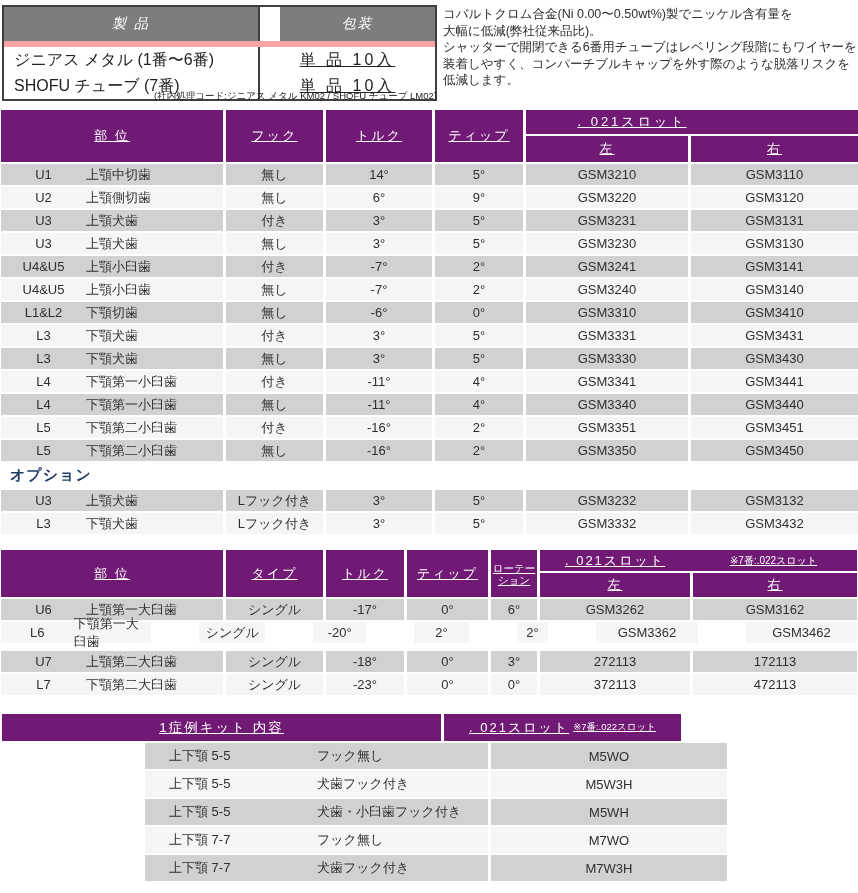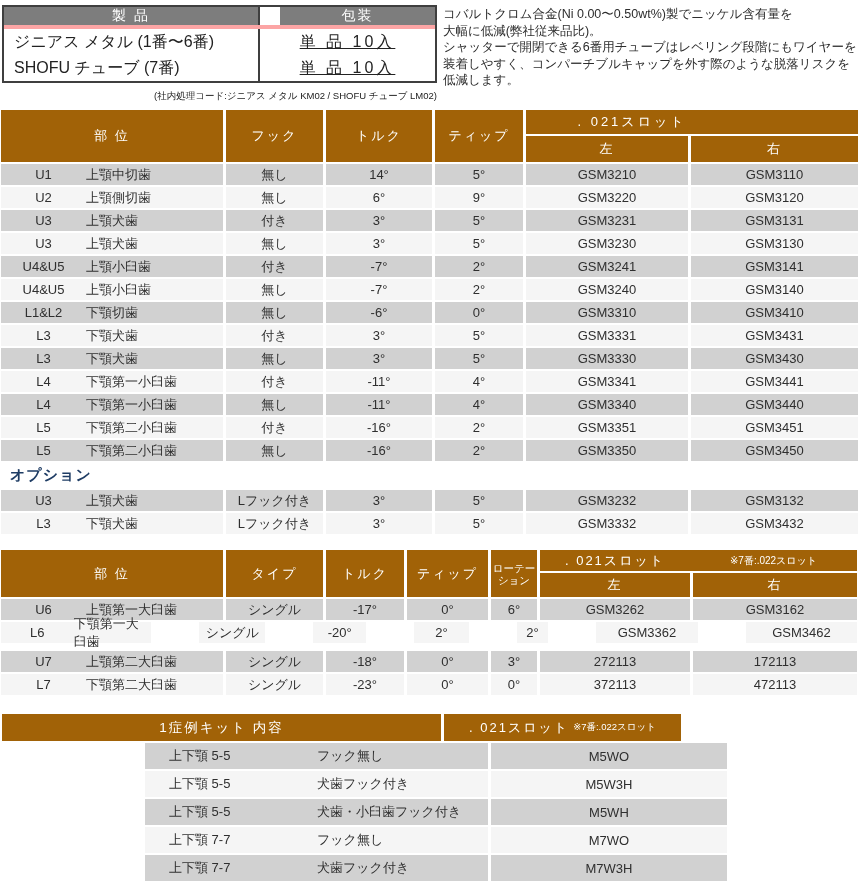--- a/index.html
+++ b/index.html
@@ -6,36 +6,36 @@
   html,body { background:#fff; }
   body {
     width:858px; height:893px; position:relative;
     font-family:"Liberation Sans","DejaVu Sans",sans-serif;
     color:#333; overflow:hidden;
   }
   .abs { position:absolute; }
 
   
   .product-table { left:2px; top:5px; width:435px; border:2px solid #3f3f3f; background:#fff; }
-  .pt-header { display:flex; height:22px; border-bottom:4px solid #fca5a5; }
+  .pt-header { display:flex; height:40px; border-bottom:6px solid #fca5a5;font-style:italic; }
   .pt-h { background:#7d7d7d; color:#fff; font-size:14px; letter-spacing:2px;
           display:flex; align-items:center; justify-content:center; }
   .pt-c1 { width:256px; border-right:2px solid #3f3f3f; }
   .pt-c2 { flex:1;margin-left:20px; }
   .pt-row { display:flex; height:26px; font-size:16px; color:#222; }
   .pt-cell1 { width:256px; border-right:2px solid #3f3f3f; display:flex; align-items:center; padding-left:10px; }
   .pt-cell2 { flex:1; display:flex; align-items:center; justify-content:center; letter-spacing:3px;text-decoration:underline; }
   .footnote { left:2px; top:90px; width:435px; text-align:right; font-size:9.5px; color:#222; }
 
   
   .description { left:443px; top:6px; width:414px; font-size:12.5px; line-height:16.6px; color:#2d2d2d; }
 
   
-  .hc { background:#a16207; color:#fff; font-size:13px; letter-spacing:2px;
-        display:flex; align-items:center; justify-content:center; }
+  .hc { background:#701a75; color:#fff; font-size:13px; letter-spacing:2px;
+        display:flex; align-items:center; justify-content:center;text-decoration:underline; }
   .trow { display:flex; gap:3px; height:21px; margin-bottom:2px; }
   .cell { display:flex; align-items:center; justify-content:center; font-size:13px; color:#2f2f2f; }
   .striped .rz-odd  .cell { background:#d1d1d1; }
   .striped .rz-even .cell { background:#f5f5f5; }
   .part-cell { justify-content:flex-start; }
   .part-cell .code { width:85px; text-align:center; display:inline-block; }
 
   
   .t1 { left:1px; top:110px; width:857px; }
   .w-part{width:222px} .w-hook{width:97px} .w-torque{width:106px}

